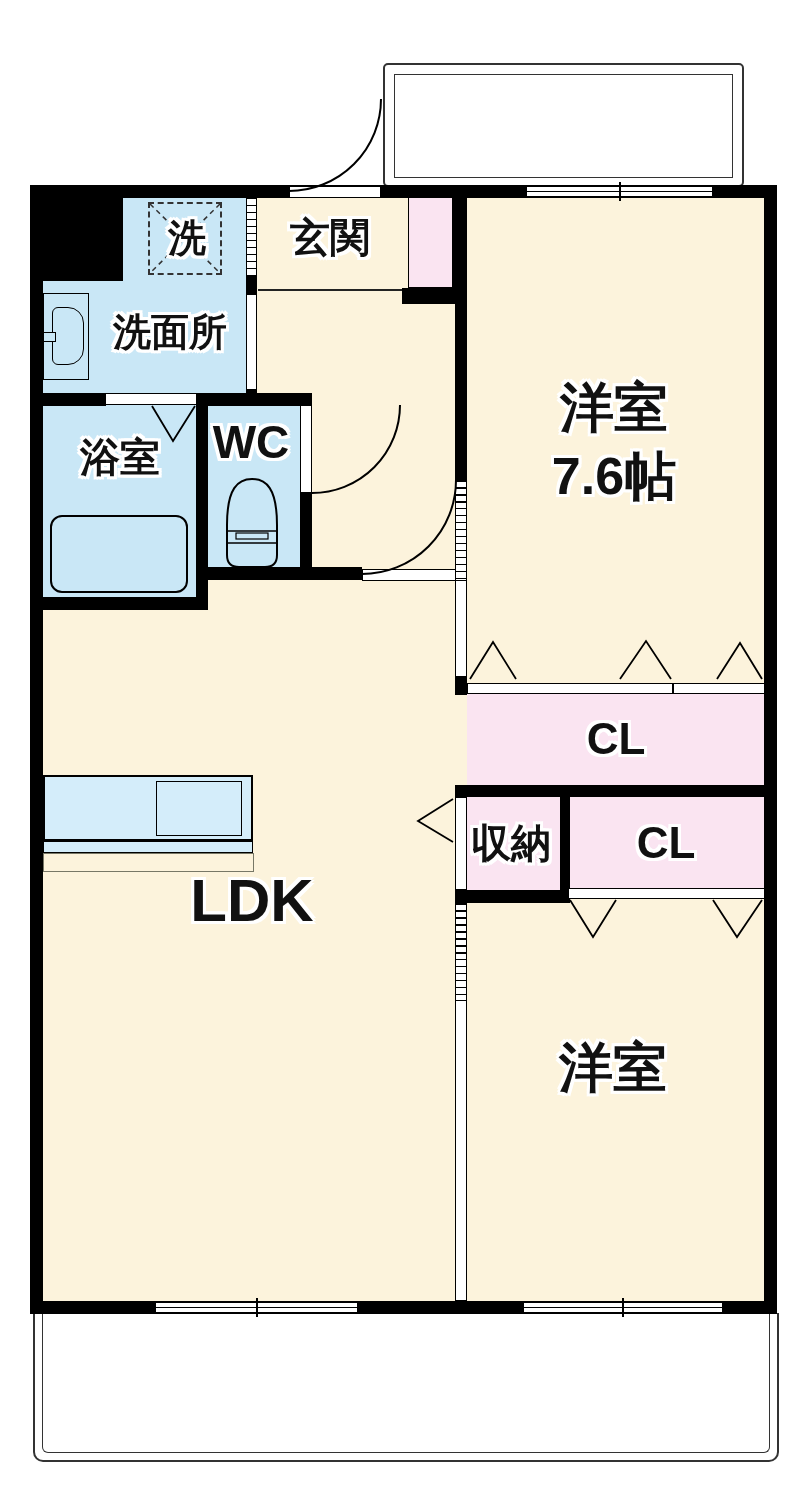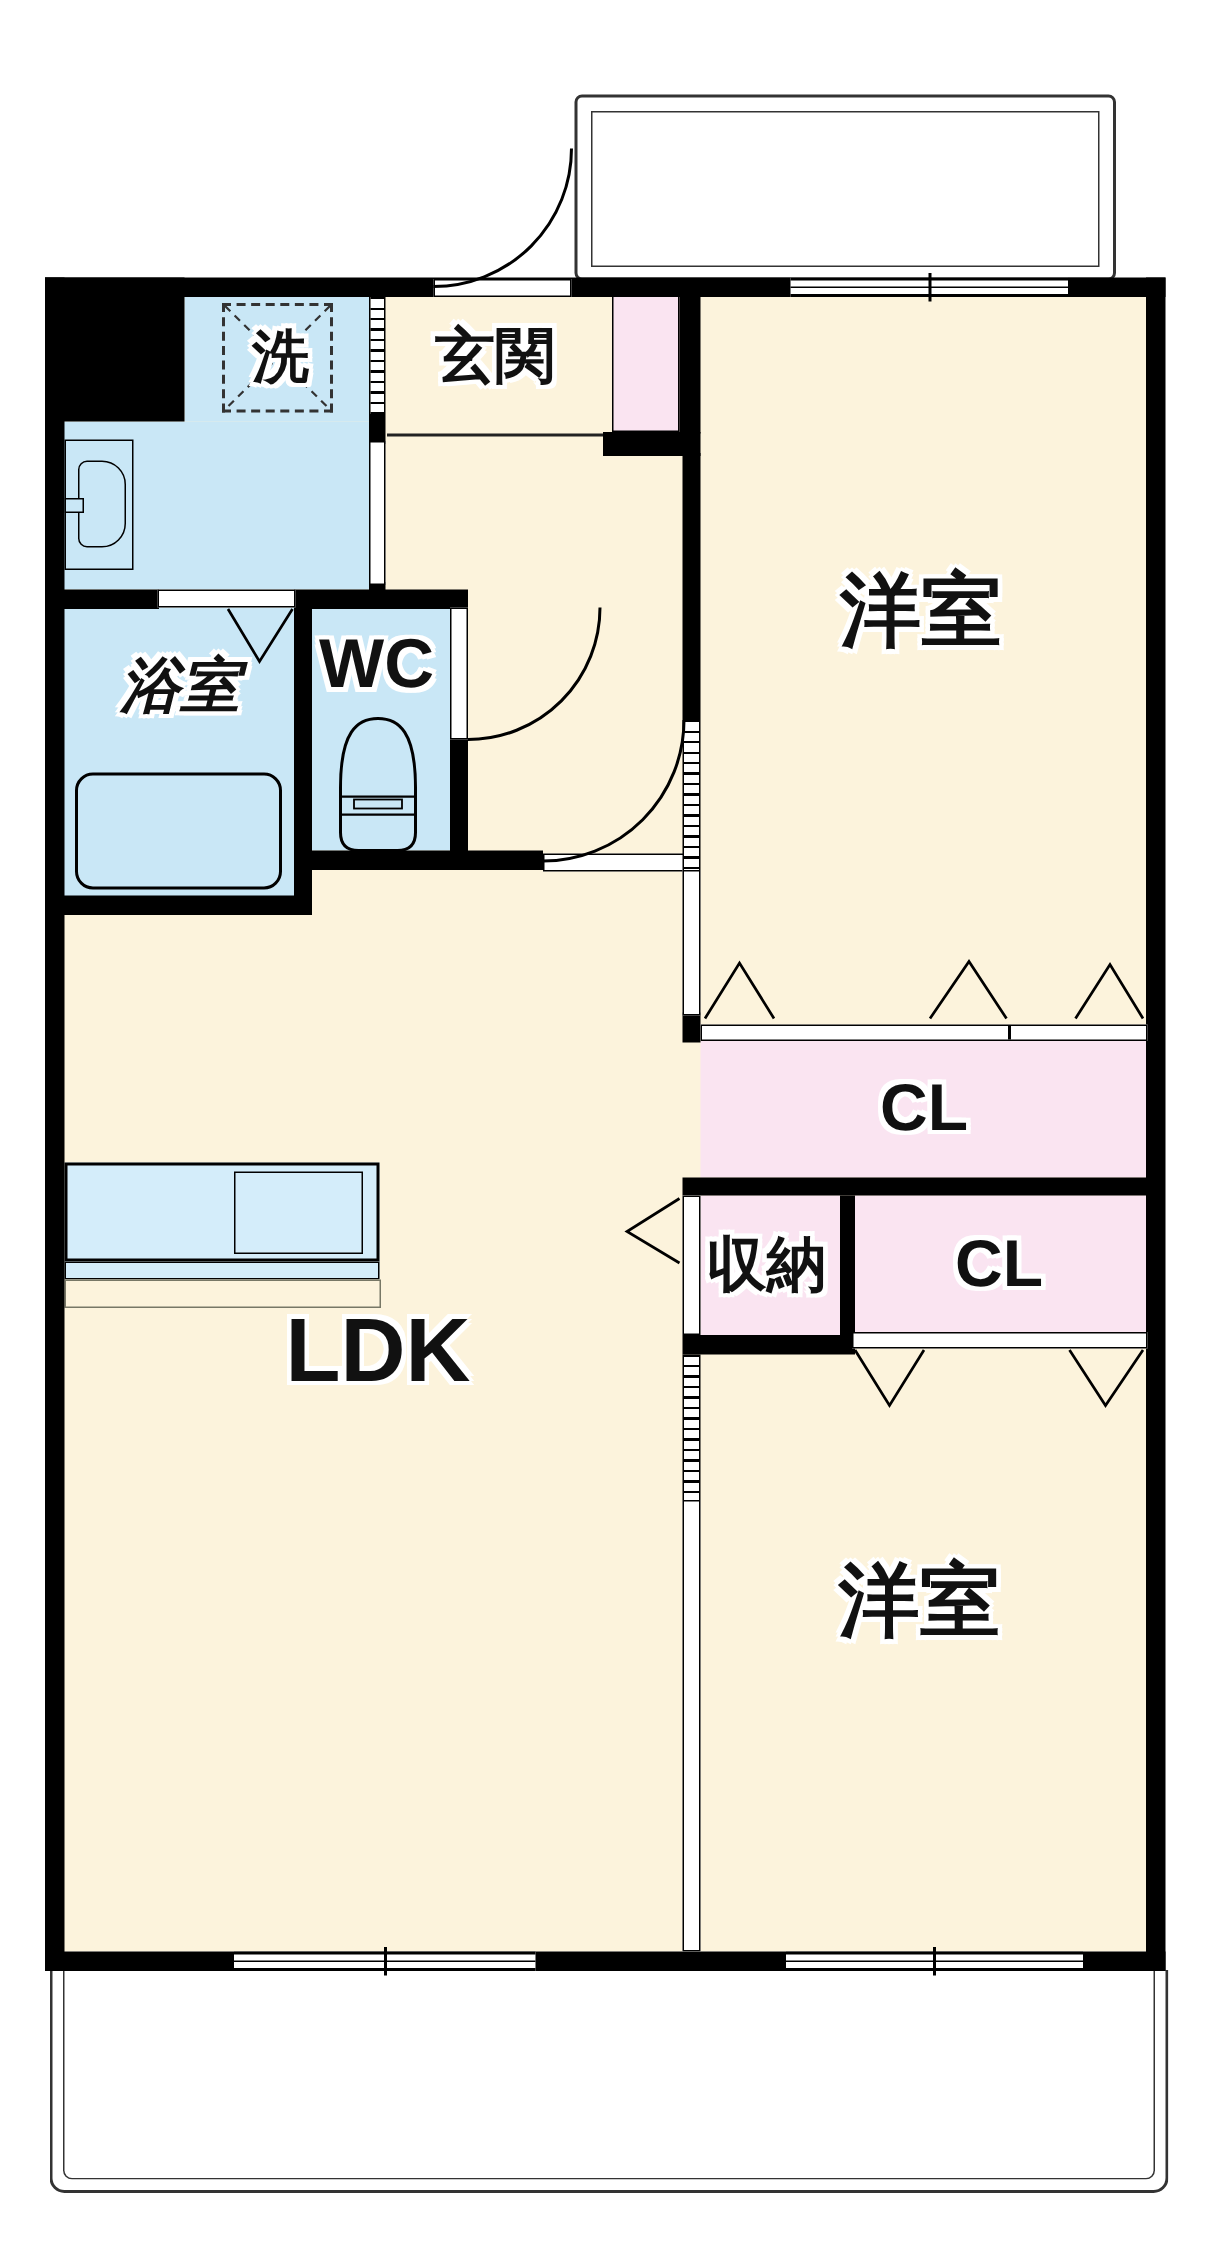--- a/index.html
+++ b/index.html
@@ -132,22 +132,24 @@
     <g transform="translate(222,475)">
       <path d="M 5 50 C 5 13 16 4 30 4 C 44 4 55 13 55 50 L 55 80 C 55 89 50 92 43 92 L 17 92 C 10 92 5 89 5 80 Z" fill="var(--c-wet_blue,#C9E7F6)" stroke="#000" stroke-width="2"></path>
       <line x1="5" y1="56" x2="55" y2="56" stroke="#000" stroke-width="1.5"></line>
       <line x1="5" y1="68" x2="55" y2="68" stroke="#000" stroke-width="1.5"></line>
       <rect x="14" y="58" width="32" height="6" fill="none" stroke="#000" stroke-width="1.2"></rect>
     </g>
   </svg>
 
   <div class="lbl" style="left:330px;top:237px;font-size:40px;">玄関</div>
   <div class="lbl" style="left:187px;top:238px;font-size:38px;">洗</div>
-  <div class="lbl" style="left:120px;top:457px;font-size:40px;font-style:italic;">浴室</div>
+  <div class="lbl" style="left:170px;top:332px;font-size:38px;">洗面所</div>
+  <div class="lbl" style="left:120px;top:457px;font-size:40px;">浴室</div>
   <div class="lbl" style="left:251px;top:442px;font-size:46px;">WC</div>
   <div class="lbl" style="left:614px;top:408px;font-size:54px;">洋室</div>
+  <div class="lbl" style="left:614px;top:477px;font-size:52px;">7.6帖</div>
   <div class="lbl" style="left:616px;top:739px;font-size:44px;">CL</div>
   <div class="lbl" style="left:511px;top:843px;font-size:40px;text-align:right;">収納</div>
   <div class="lbl" style="left:666px;top:843px;font-size:44px;">CL</div>
   <div class="lbl" style="left:252px;top:900px;font-size:60px;">LDK</div>
   <div class="lbl" style="left:613px;top:1068px;font-size:54px;">洋室</div>
 
 </div>
 
 </body></html>

